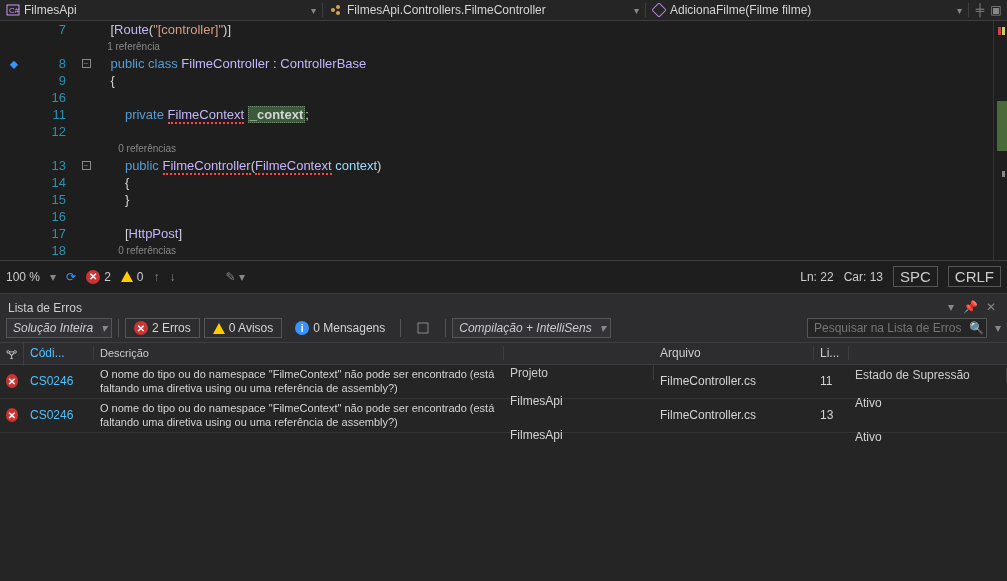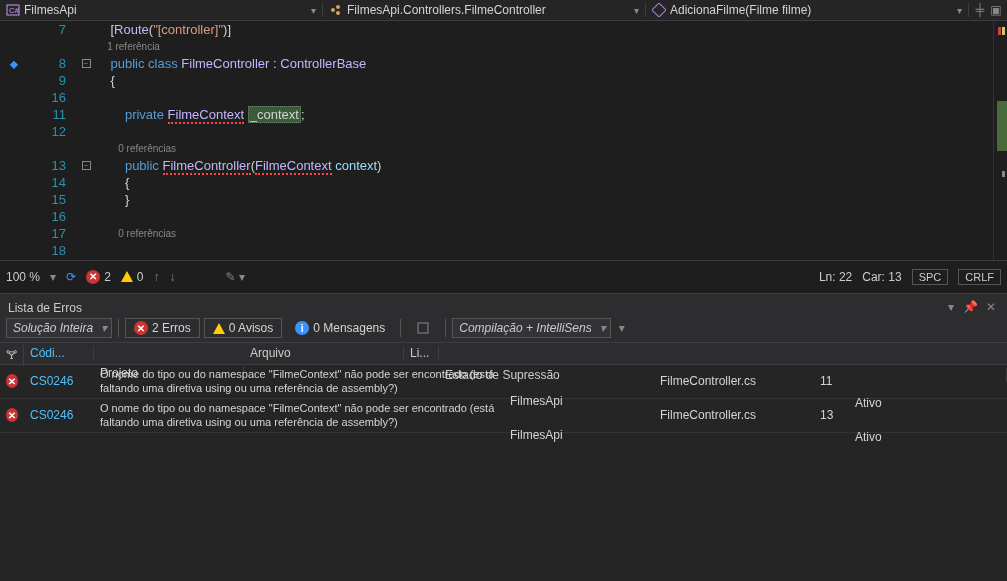--- a/index.html
+++ b/index.html
@@ -23,37 +23,37 @@
 .fold-gutter { width: 20px; background: #1e1e1e; }
 .fold-gutter div { height: 17px; display: flex; align-items: center; justify-content: center; color: #888; font-size: 10px; }
 .code-area { flex: 1; font-family: Consolas, monospace; font-size: 13px; position: relative; }
 .code-line { height: 17px; line-height: 17px; white-space: pre; position: relative; }
 .ref-text { color: #888; font-size: 10px; height: 17px; line-height: 17px; padding-left: 0; }
 
 .kw { color: #569cd6; }
 .cls { color: #c4b5fd; }
 .str { color: #d69d85; }
 .param { color: #9cdcfe; }
-.boxed { background: #3a5a3a; border: 1px dotted #6a8a6a; padding: 0 1px; }
+.boxed { background: #3a5a3a; border: 1px dotted #6a8a6a; padding: 0 1px; font-weight: bold; }
 .err-underline { border-bottom: 2px dotted #f44; }
 
 .minimap { width: 14px; background: #1e1e1e; border-left: 1px solid #333; position: relative; }
 .minimap .m1 { position: absolute; right: 2px; top: 6px; width: 3px; height: 8px; background: #cc6; }
 .minimap .m2 { position: absolute; right: 6px; top: 6px; width: 3px; height: 8px; background: #c44; }
 .minimap .m3 { position: absolute; right: 0; top: 80px; width: 10px; height: 50px; background: #4a6a3a; }
 .minimap .m4 { position: absolute; right: 2px; top: 150px; width: 3px; height: 6px; background: #888; }
 
 
 .status-row { height: 22px; background: #1e1e1e; border-top: 1px solid #3e3e42; display: flex; align-items: center; padding: 16px 6px; gap: 10px; color: #ccc; }
 .status-row .spacer { flex: 1; }
 .err-badge { display: flex; align-items: center; gap: 4px; }
 .circle-err { width: 14px; height: 14px; border-radius: 50%; background: #cc3333; color: #fff; display: flex; align-items: center; justify-content: center; font-size: 10px; font-weight: bold; }
 .tri-warn { width: 0; height: 0; border-left: 6px solid transparent; border-right: 6px solid transparent; border-bottom: 11px solid #ffcc00; position: relative; }
 .arrow-btn { color: #888; font-size: 12px; cursor: pointer; }
-.stat-box { border: 1px solid #555; padding: 1px 6px; font-size: 11px; }
+.stat-box { border: 1px solid #555; padding: 1px 6px; font-size: 15px; }
 
 
 .errlist-title { height: 22px; background: #2d2d30; color: #ccc; display: flex; align-items: flex-end; padding: 0 8px; border-top: 1px solid #3e3e42; }
 .errlist-title .spacer { flex: 1; }
 .errlist-tools { width: 16px; height: 16px; color: #888; display: flex; align-items: center; justify-content: center; margin-left: 4px; }
 
 .errlist-toolbar { height: 28px; background: #2d2d30; display: flex; align-items: center; padding: 0 6px; gap: 4px; border-bottom: 1px solid #3e3e42; }
 .combo { background: #333337; border: 1px solid #555; padding: 2px 18px 2px 6px; color: #ccc; position: relative; font-style: italic; }
 .combo::after { content: '▾'; position: absolute; right: 4px; color: #888; }
 .tool-btn { display: flex; align-items: center; gap: 4px; padding: 2px 8px; border: 1px solid transparent; }
@@ -185,20 +185,21 @@
     <div class="code-line">    <span class="kw">public</span> <span class="kw">class</span> <span class="cls">FilmeController</span><span> : </span><span class="cls">ControllerBase</span></div>
     <div class="code-line">    <span>{</span></div>
     <div class="code-line"></div>
     <div class="code-line">        <span class="kw">private</span> <span class="cls err-underline">FilmeContext</span> <span class="boxed">_context</span><span>;</span></div>
     <div class="code-line"></div>
     <div class="code-line ref-text">        <span>0 referências</span></div>
     <div class="code-line">        <span class="kw">public</span> <span class="cls err-underline">FilmeController</span><span>(</span><span class="cls err-underline">FilmeContext</span><span class="param"> context</span><span>)</span></div>
     <div class="code-line">        <span>{</span></div>
     <div class="code-line">        <span>}</span></div>
     <div class="code-line"></div>
+    <div class="code-line">        [<span class="cls">HttpPost</span>]</div>
     <div class="code-line ref-text">        <span>0 referências</span></div>
 
   </div>
   <div class="minimap">
     <div class="m1"></div>
       <div class="m2"></div>
       <div class="m3"></div>
       <div class="m4"></div>
   </div>
 </div>
@@ -250,27 +251,32 @@
       <span>0 Mensagens</span>
     </span>
   <span class="tool-sep"></span>
   <span class="tool-btn">
       <svg class="build-icon" viewBox="0 0 14 14">
         <rect x="2" y="2" width="10" height="10" fill="none" stroke="#888"></rect>
       </svg>
     </span>
   <span class="tool-sep"></span>
   <span class="combo">Compilação + IntelliSens</span>
+  <span class="search-box">
+    <input placeholder="Pesquisar na Lista de Erros" style="">
+    <span class="search-icon">🔍</span>
+  </span>
   <span style="color:#888;margin-left:4px">▾</span>
 </div>
 
 <div class="err-table">
   <div class="err-header">
     <div class="col-icon">🝖</div>
     <div class="col-code">Códi...</div>
+    <div class="col-desc">Descrição</div>
     <div class="col-proj">Projeto</div>
     <div class="col-file">Arquivo</div>
     <div class="col-line">Li...</div>
     <div class="col-sup">Estado de Supressão</div>
   </div>
   <div class="err-row">
     <div class="col-icon">
         <span class="circle-err">✕</span>
       </div>
     <div class="col-code">CS0246</div>

